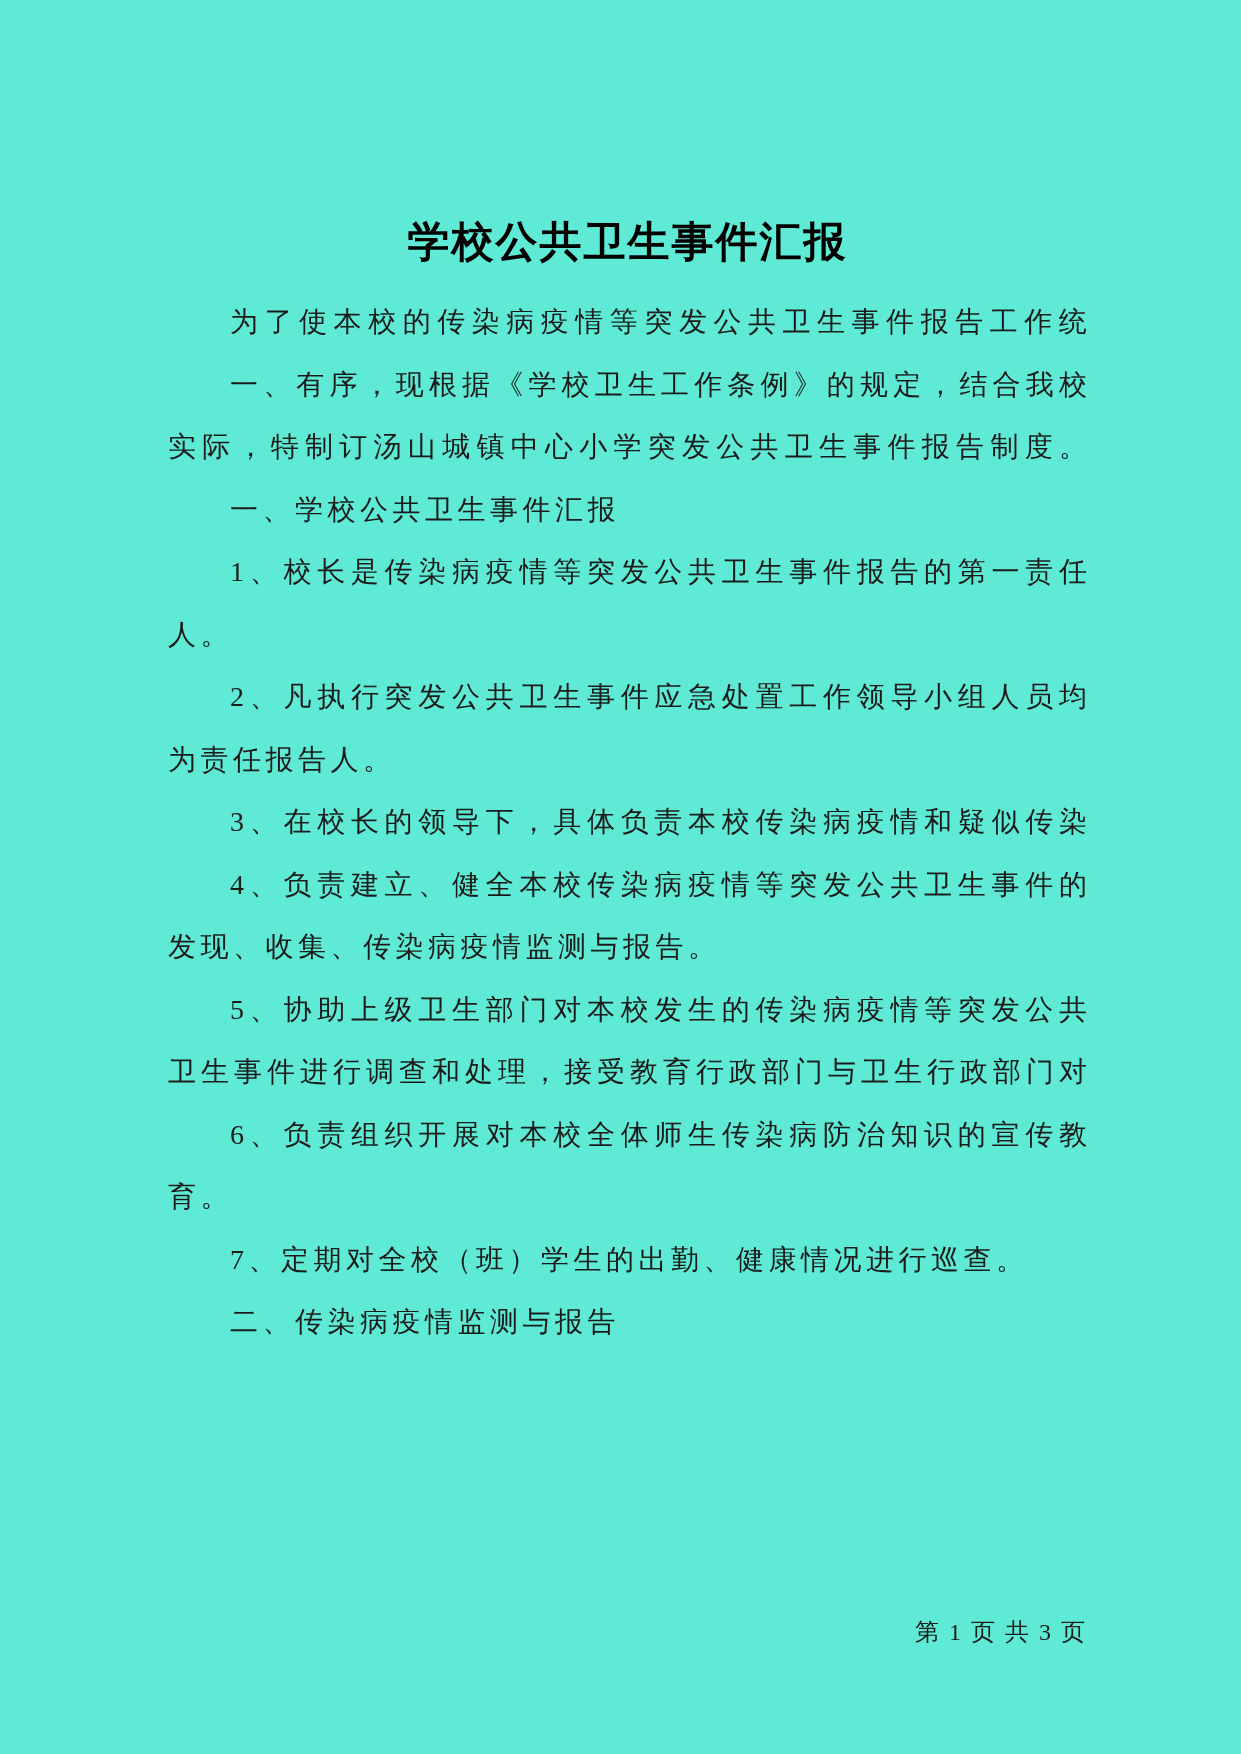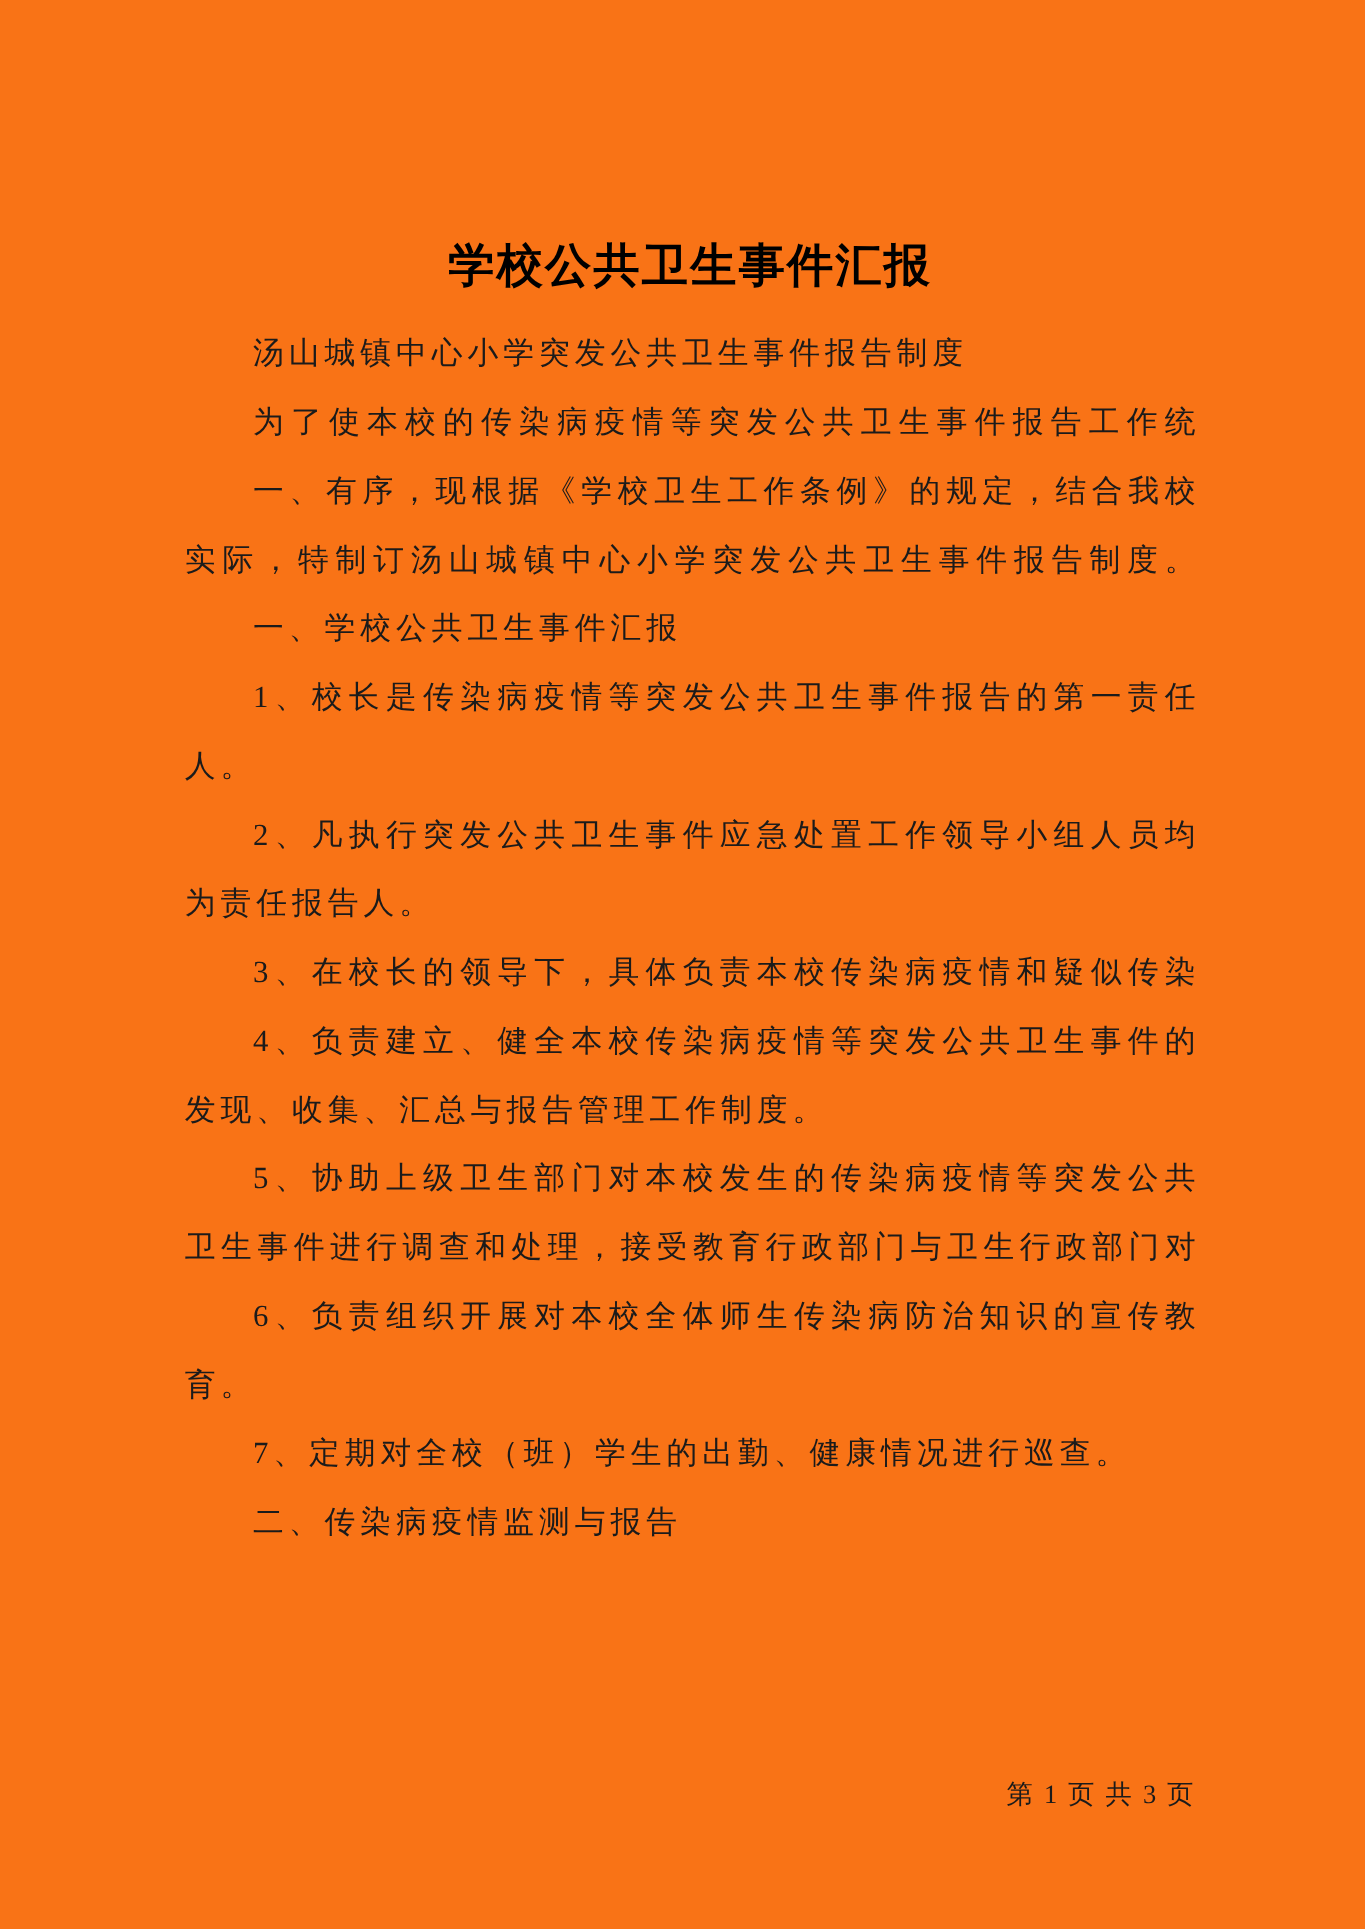--- a/index.html
+++ b/index.html
@@ -4,21 +4,21 @@
 <style>
   html, body {
     margin: 0;
     padding: 0;
     background: #ffffff;
   }
   .page {
     position: relative;
     width: 1241px;
     height: 1754px;
-    background: #f97316;
+    background: #5eead4;
     overflow: hidden;
     font-family: "Liberation Serif", "DejaVu Serif", serif;
     color: #1b1b1b;
   }
   .doc-title {
     position: absolute;
     top: 212px;
     left: 168px;
     width: 919px;
     margin: 0;
@@ -74,21 +74,20 @@
     color: #1b1b1b;
   }
 </style>
 </head>
 <body>
 
 <div class="page">
   <h1 class="doc-title">学校公共卫生事件汇报</h1>
 
   <div class="doc-body" id="doc-body">
-      <div class="line indent">汤山城镇中心小学突发公共卫生事件报告制度</div>
       <div class="line indent fill">
         <span>为</span>
         <span>了</span>
         <span>使</span>
         <span>本</span>
         <span>校</span>
         <span>的</span>
         <span>传</span>
         <span>染</span>
         <span>病</span>
@@ -274,21 +273,21 @@
         <span>突</span>
         <span>发</span>
         <span>公</span>
         <span>共</span>
         <span>卫</span>
         <span>生</span>
         <span>事</span>
         <span>件</span>
         <span>的</span>
       </div>
-      <div class="line">发现、收集、汇总与报告管理工作制度。</div>
+      <div class="line">发现、收集、传染病疫情监测与报告。</div>
       <div class="line indent fill">
         <span>5</span>
         <span>、</span>
         <span>协</span>
         <span>助</span>
         <span>上</span>
         <span>级</span>
         <span>卫</span>
         <span>生</span>
         <span>部</span>

